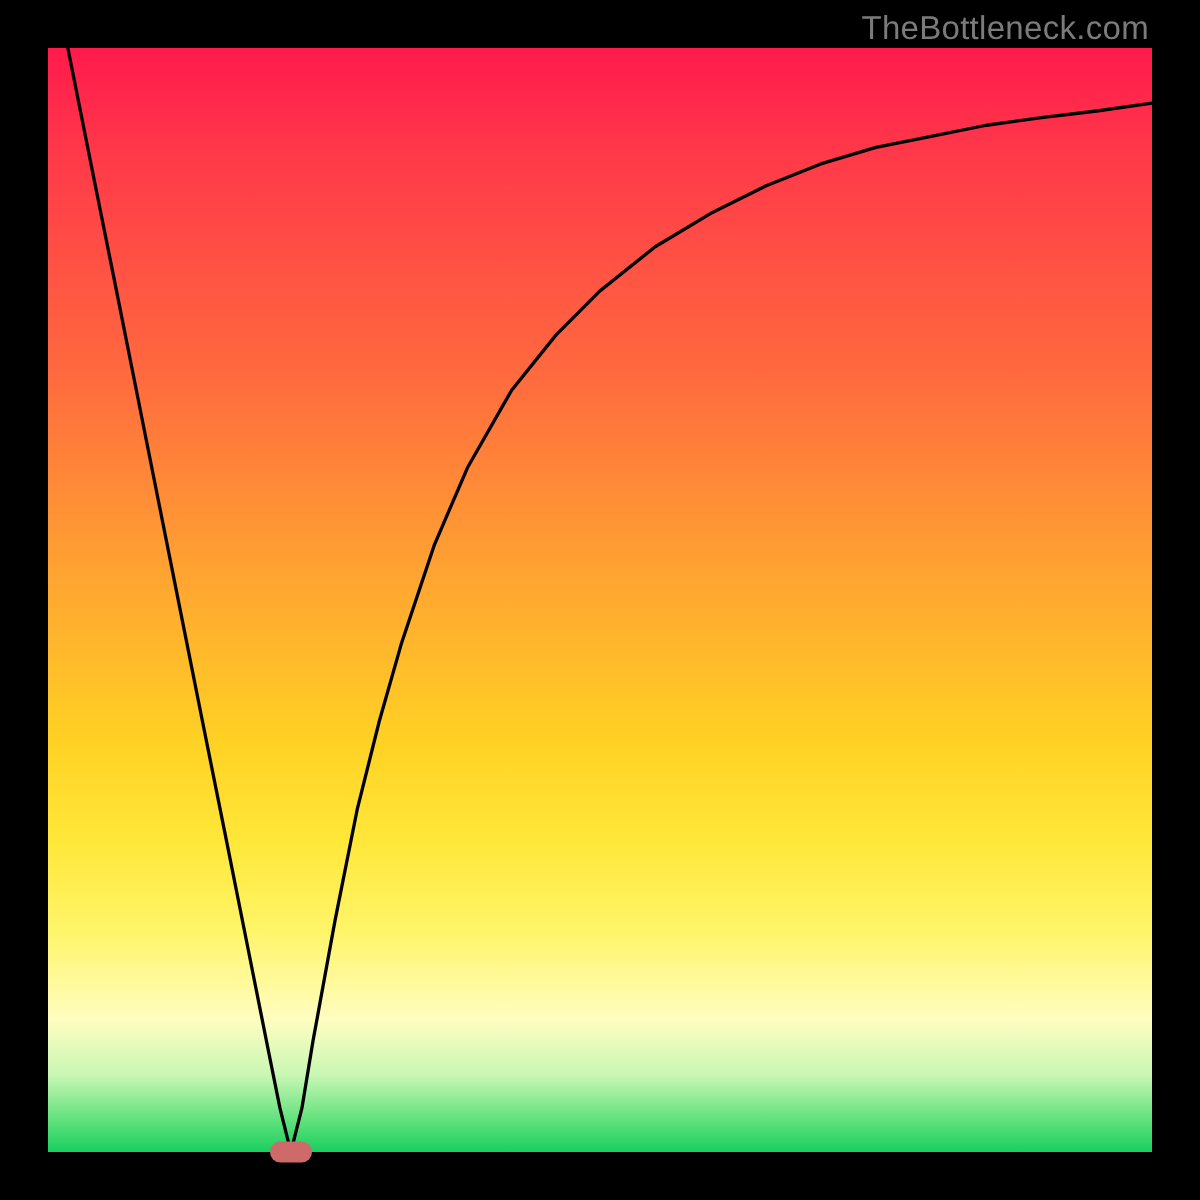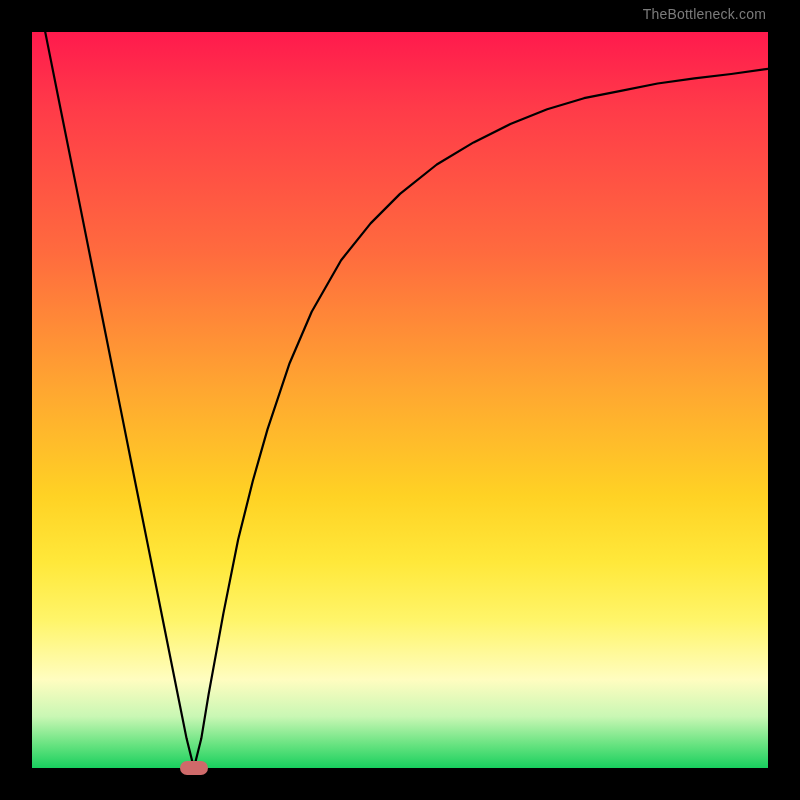--- a/index.html
+++ b/index.html
@@ -38,21 +38,21 @@
       #c9f7b4 93%,
       #63e27e 97%,
       #18cf5e 100%
     );
   }
   .watermark {
     position: absolute;
     top: 6px;
     right: 34px;
     color: #7b7b7b;
-    font-size: 14px;
+    font-size: 22px;
     font-weight: 500;
     letter-spacing: 0.2px;
     user-select: none;
   }
   .curve-svg {
     position: absolute;
     top: 0;
     left: 0;
     width: 736px;
     height: 736px;

